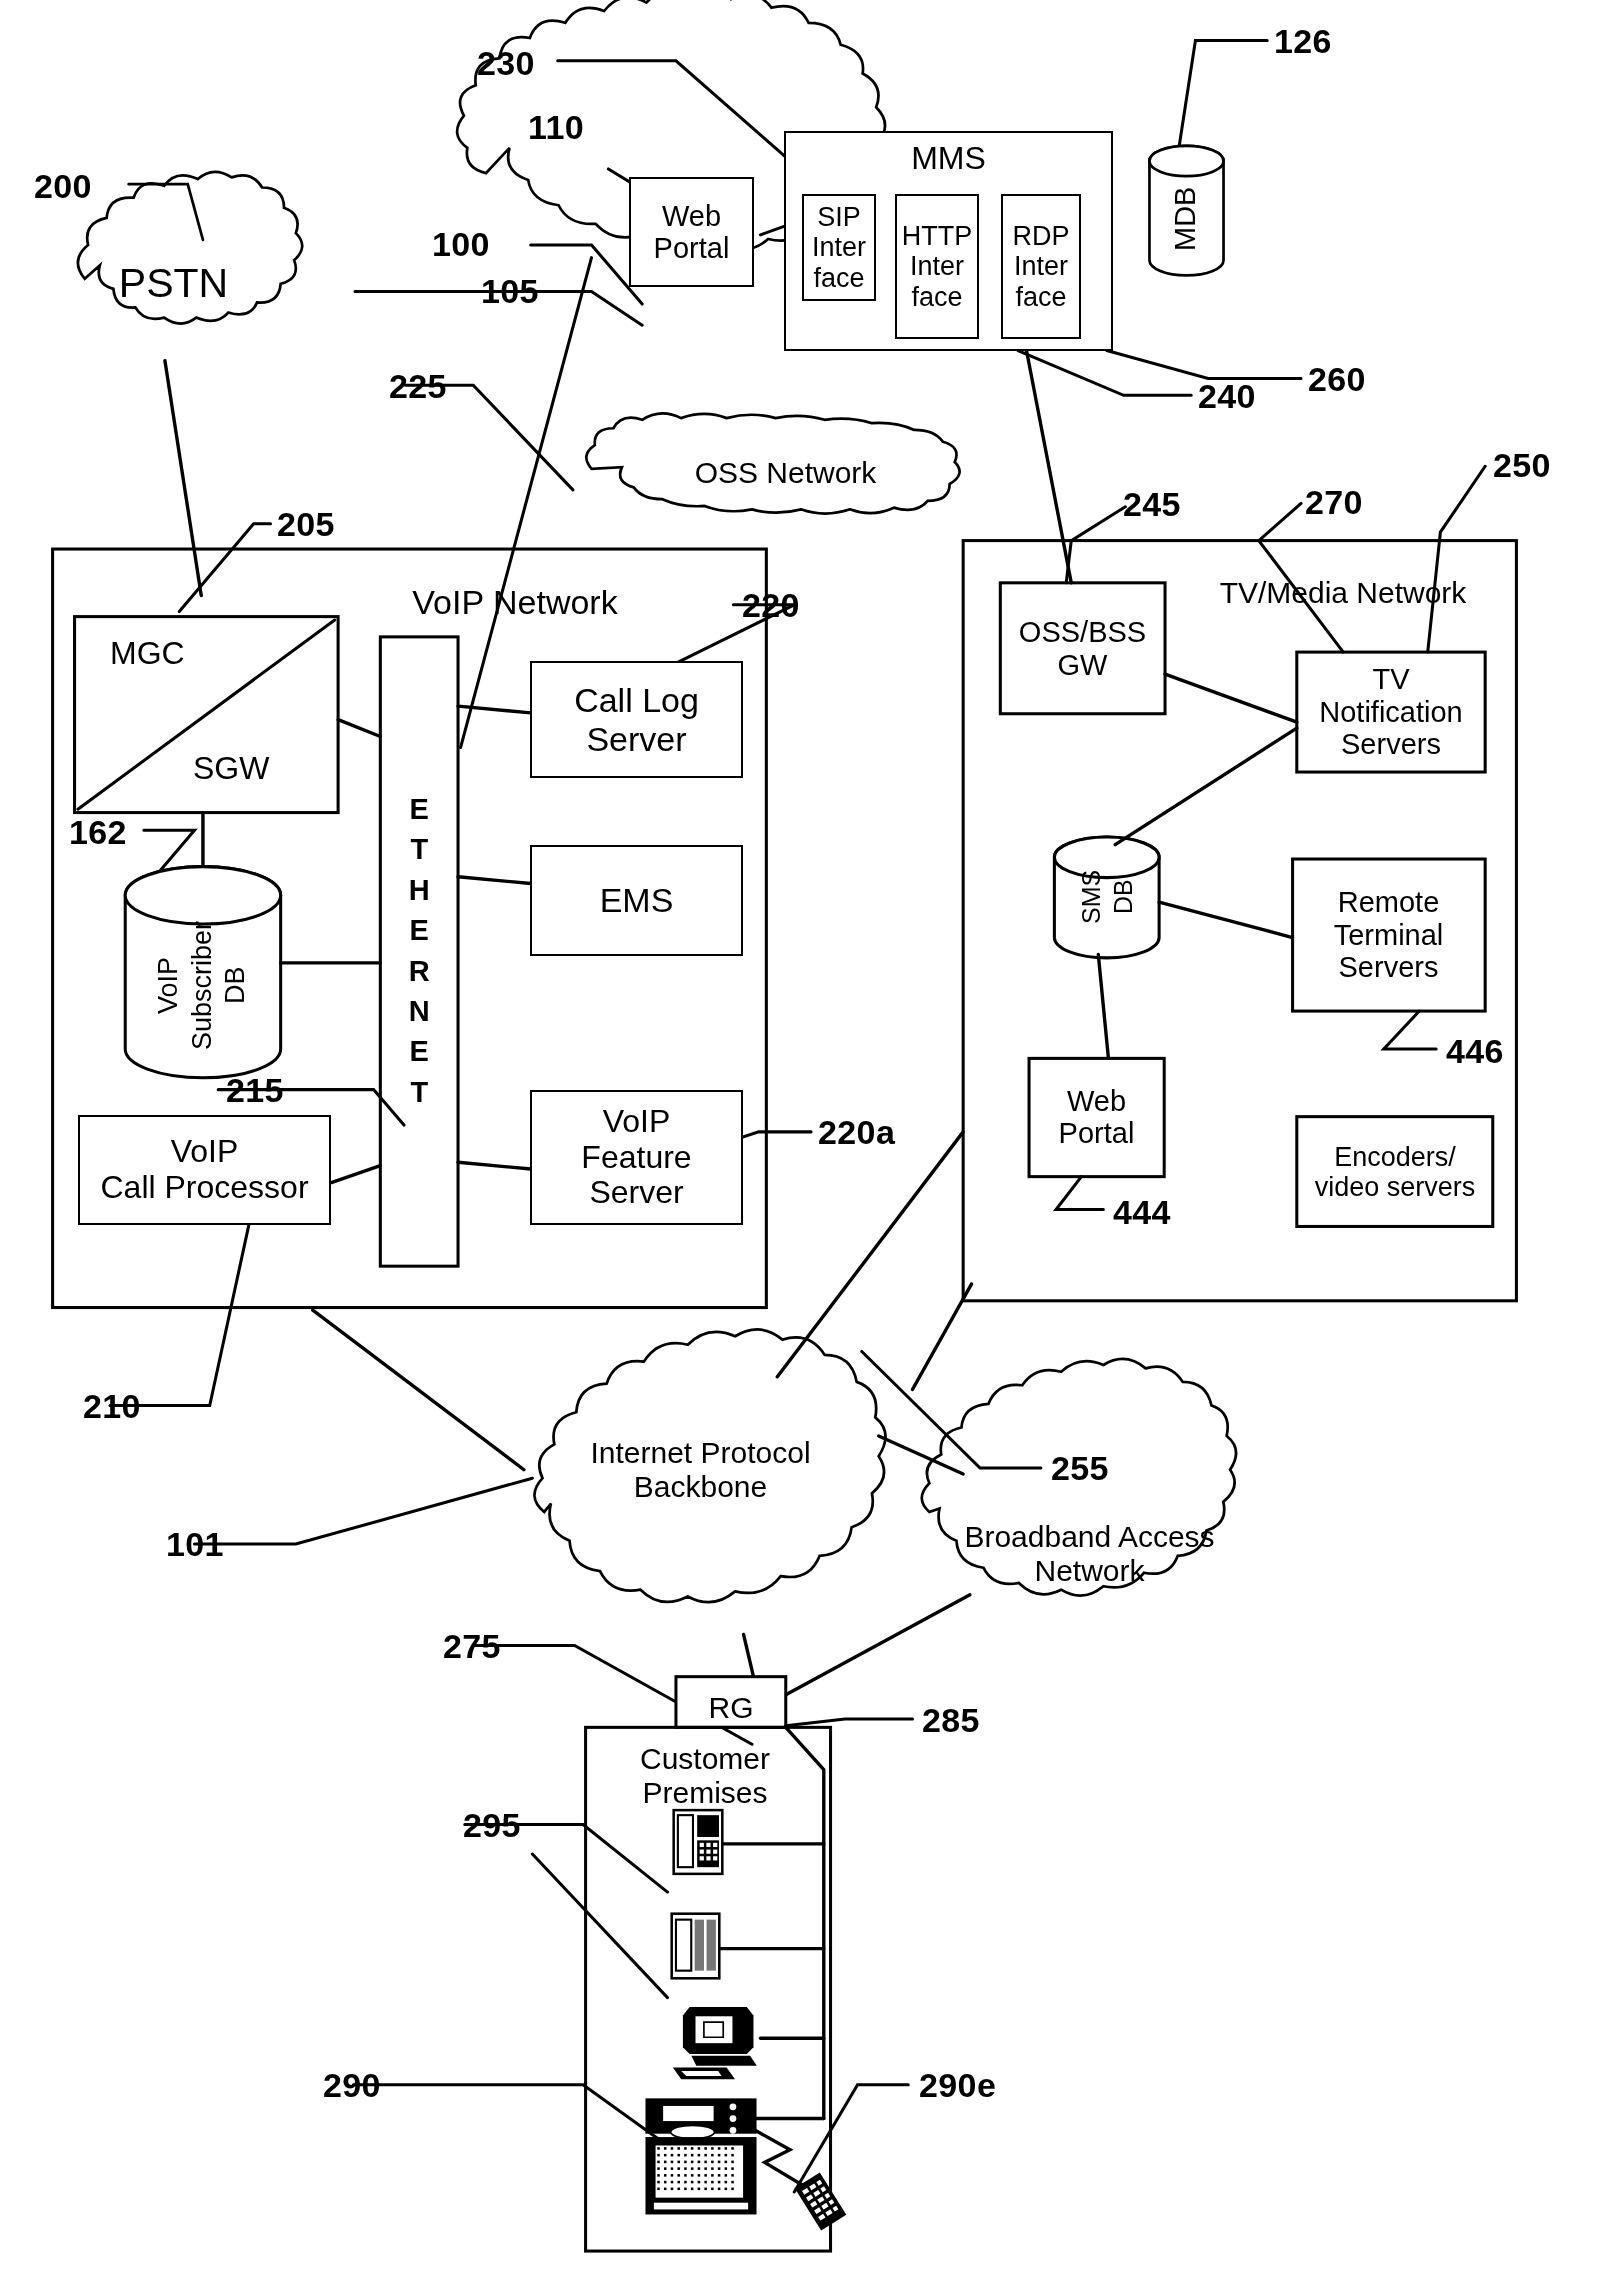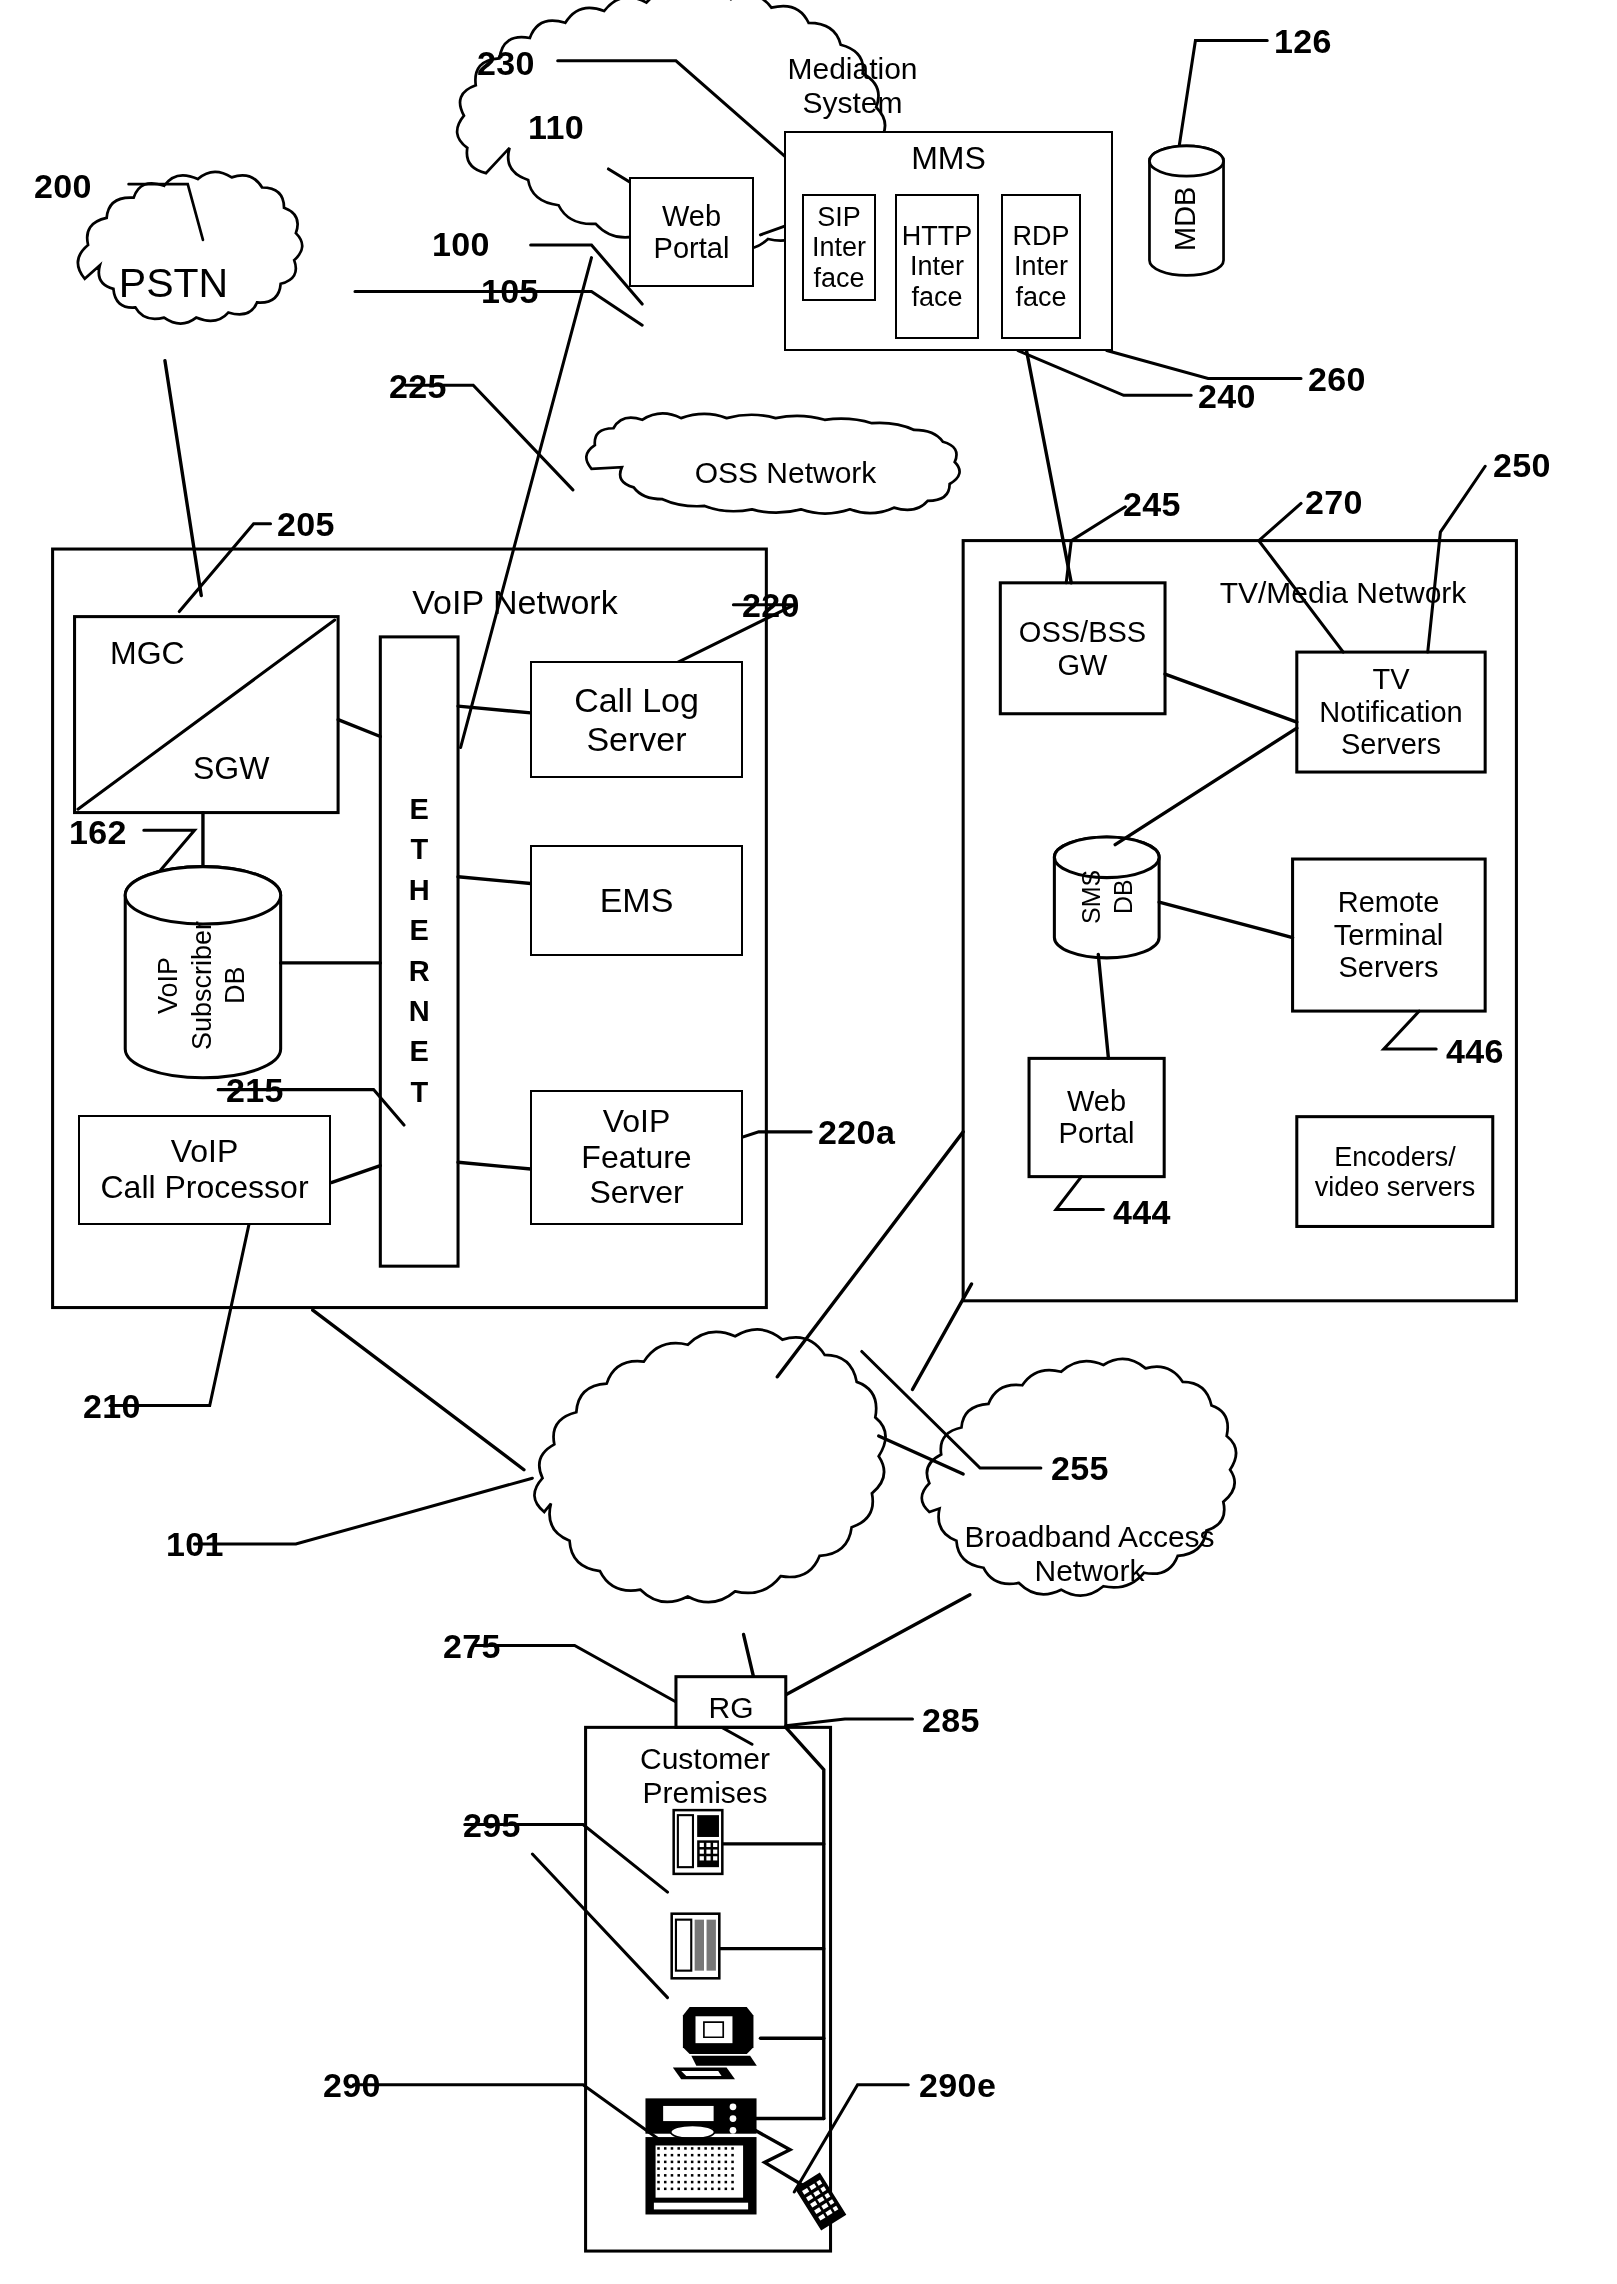--- a/index.html
+++ b/index.html
@@ -208,23 +208,23 @@
   <div class="reftext" style="left:1113px;top:1193px;">444</div>
   <div class="reftext" style="left:1051px;top:1449px;">255</div>
   <div class="reftext" style="left:166px;top:1525px;">101</div>
   <div class="reftext" style="left:443px;top:1627px;">275</div>
   <div class="reftext" style="left:922px;top:1701px;">285</div>
   <div class="reftext" style="left:463px;top:1806px;">295</div>
   <div class="reftext" style="left:323px;top:2066px;">290</div>
   <div class="reftext" style="left:919px;top:2066px;">290e</div>
 
   <div class="plain" style="left:51px;top:260px;width:245px;font-size:41px;">PSTN</div>
-  <div class="plain" style="left:726px;top:52px;width:253px;font-size:30px;">Mediation
-System</div>
   <div class="plain" style="left:667px;top:456px;width:237px;font-size:30px;">OSS Network</div>
+  <div class="plain" style="left:557px;top:1436px;width:287px;font-size:30px;">Internet Protocol
+Backbone</div>
   <div class="plain" style="left:946px;top:1520px;width:287px;font-size:30px;">Broadband Access
 Network</div>
 
   <div class="node boxed" style="left:629px;top:177px;width:125px;height:110px;font-size:29px;white-space:pre-line;">Web
 Portal</div>
 
   <div class="node boxed" style="left:784px;top:131px;width:329px;height:220px;align-items:flex-start;">
     <span style="font-size:32px;margin-top:8.4px;">MMS</span>
   </div>
   <div class="node boxed" style="left:802px;top:194px;width:74px;height:107px;font-size:27px;white-space:pre-line;">SIP

